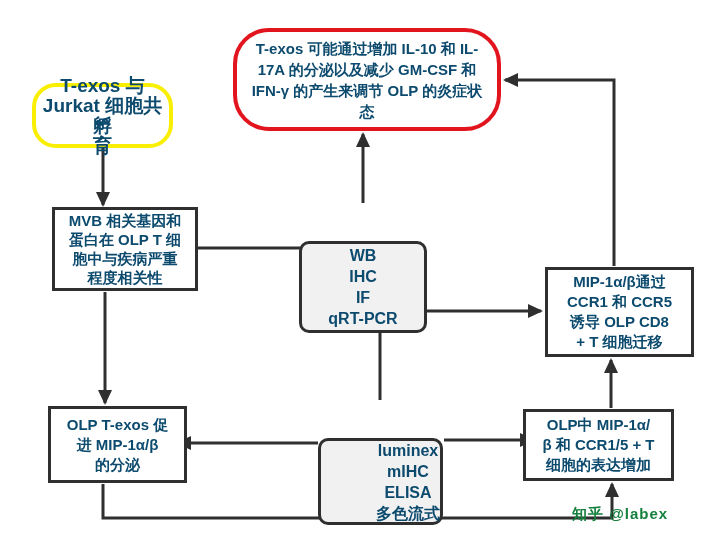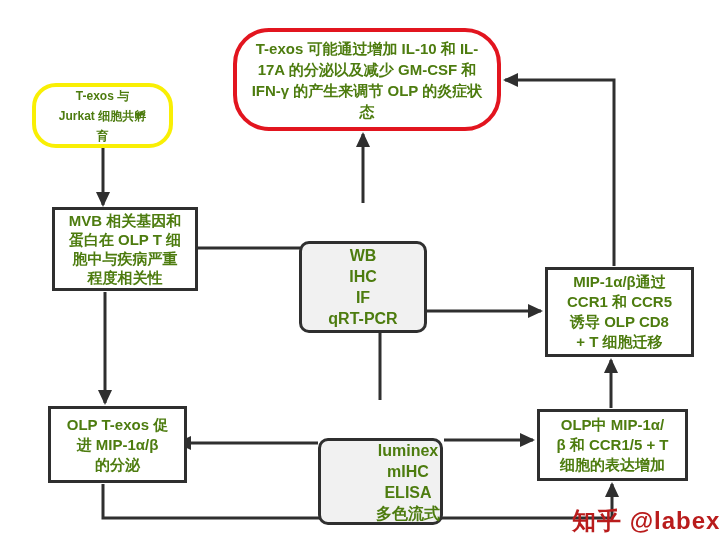--- a/index.html
+++ b/index.html
@@ -22,61 +22,61 @@
     z-index: 1;
   }
   .node {
     position: absolute;
     box-sizing: border-box;
     display: flex;
     align-items: center;
     justify-content: center;
     text-align: center;
     font-weight: 700;
-    color: #4d7c0f;
+    color: #0c4a6e;
     background: #ffffff;
     border: 3px solid #2f2f2f;
     z-index: 2;
     font-size: 15px;
     line-height: 20px;
   }
   .node .txt { white-space: pre-line; }
   .method {
     background: #f1f1f1;
     border-radius: 10px;
     font-size: 16px;
     line-height: 21px;
     margin-top: 37px;
   }
   .pill-yellow {
     border: 4px solid #f9ef04;
     border-radius: 24px;
-    font-size: 12px;
+    font-size: 19px;
   }
   .pill-red {
     border: 4px solid #e2151f;
     border-radius: 36px;
     font-size: 15px;
     line-height: 21px;
   }
   #node-conclusion   { left: 233px; top: 28px;  width: 268px; height: 103px; }
   #node-coculture    { left: 32px;  top: 83px;  width: 141px; height: 65px;  }
   #node-mvb          { left: 32px;  top: 207px; width: 146px; height: 84px;  line-height: 19px; margin-left: 20px; }
   #node-methods-top  { left: 299px; top: 204px; width: 128px; height: 92px;  }
   #node-migration    { left: 545px; top: 267px; width: 149px; height: 90px;  }
   #node-secretion    { left: 35px;  top: 406px; width: 139px; height: 77px; margin-left: 13px;  }
   #node-methods-bot  { left: 318px; top: 401px; width: 125px; height: 87px; justify-content: flex-end;  }
-  #node-expression   { left: 537px; top: 409px; width: 151px; height: 72px;  }
+  #node-expression   { left: 523px; top: 409px; width: 151px; height: 72px;  }
   #watermark {
     position: absolute;
     left: 572px; top: 505px;
     z-index: 3;
-    font-size: 24px;
+    font-size: 15px;
     font-weight: 700;
-    color: #b91c1c;
+    color: #15803d;
     letter-spacing: 1px;
     white-space: nowrap;
   }
 </style>
 </head>
 <body>
 
 <div id="canvas">
 
   <svg id="wires" viewBox="0 0 720 549" xmlns="http://www.w3.org/2000/svg">

